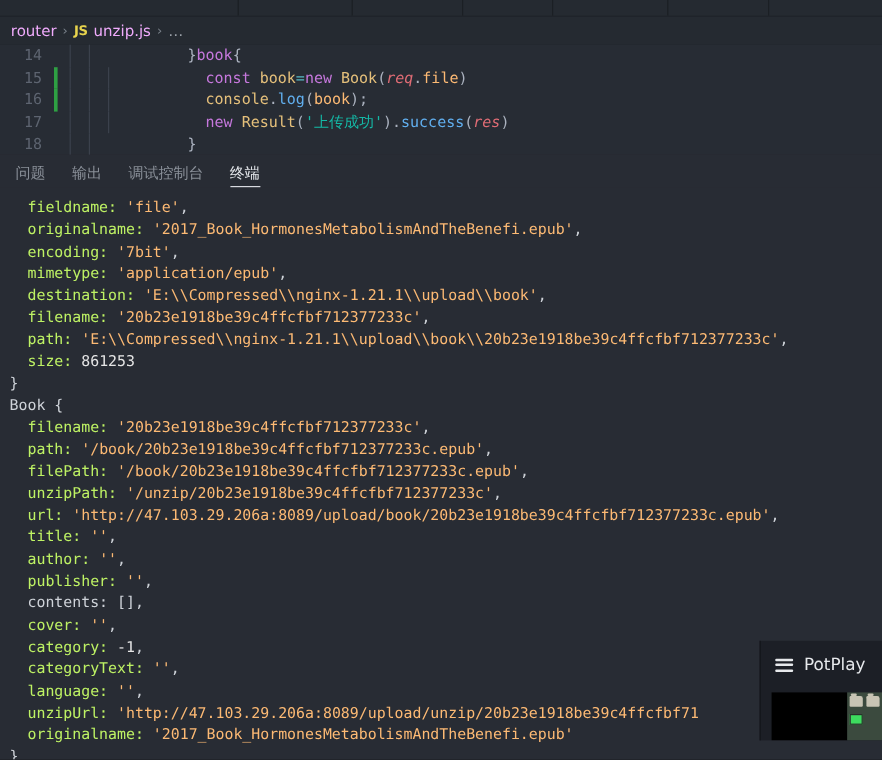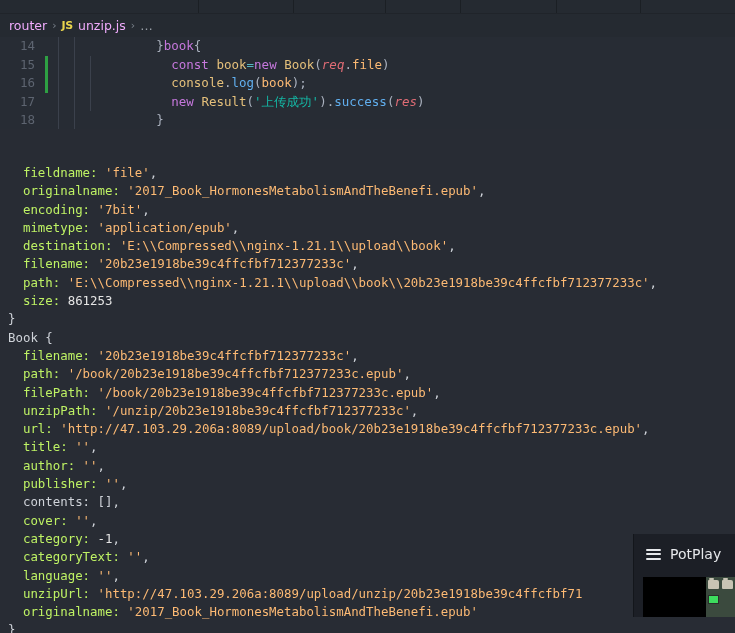--- a/index.html
+++ b/index.html
@@ -261,20 +261,26 @@
 
 <div id="editor">
     <div class="codeline"><div class="gutter">14</div><div class="changebar"></div><div class="indentguides"><i class="ig1"></i><i class="ig2"></i></div><div class="codetext"><span class="k-punc">        </span><span class="k-punc">}</span><span class="k-kw">book</span><span class="k-punc">{</span></div></div>
     <div class="codeline"><div class="gutter">15</div><div class="changebar on"></div><div class="indentguides"><i class="ig1"></i><i class="ig2"></i><i class="ig3"></i></div><div class="codetext"><span class="k-punc">          </span><span class="k-kw">const</span><span class="k-punc"> </span><span class="k-var">book</span><span class="k-op">=</span><span class="k-kw">new</span><span class="k-punc"> </span><span class="k-cls">Book</span><span class="k-punc">(</span><span class="k-param">req</span><span class="k-punc">.</span><span class="k-prop">file</span><span class="k-punc">)</span></div></div>
     <div class="codeline"><div class="gutter">16</div><div class="changebar on"></div><div class="indentguides"><i class="ig1"></i><i class="ig2"></i><i class="ig3"></i></div><div class="codetext"><span class="k-punc">          </span><span class="k-var">console</span><span class="k-punc">.</span><span class="k-fn">log</span><span class="k-punc">(</span><span class="k-prop">book</span><span class="k-punc">);</span></div></div>
     <div class="codeline"><div class="gutter">17</div><div class="changebar"></div><div class="indentguides"><i class="ig1"></i><i class="ig2"></i><i class="ig3"></i></div><div class="codetext"><span class="k-punc">          </span><span class="k-kw">new</span><span class="k-punc"> </span><span class="k-cls">Result</span><span class="k-punc">(</span><span class="k-str">'上传成功'</span><span class="k-punc">).</span><span class="k-fn">success</span><span class="k-punc">(</span><span class="k-param">res</span><span class="k-punc">)</span></div></div>
     <div class="codeline"><div class="gutter">18</div><div class="changebar"></div><div class="indentguides"><i class="ig1"></i><i class="ig2"></i></div><div class="codetext"><span class="k-punc">        </span><span class="k-punc">}</span></div></div>
   </div>
 
 <div id="panel">
+  <div id="paneltabs">
+      <div class="ptab">问题</div>
+      <div class="ptab">输出</div>
+      <div class="ptab">调试控制台</div>
+      <div class="ptab active">终端</div>
+    </div>
   <div id="terminal"><div class="line"><span class="t-key">  fieldname: </span><span class="t-str">'file'</span><span class="t-plain">,</span></div><div class="line"><span class="t-key">  originalname: </span><span class="t-str">'2017_Book_HormonesMetabolismAndTheBenefi.epub'</span><span class="t-plain">,</span></div><div class="line"><span class="t-key">  encoding: </span><span class="t-str">'7bit'</span><span class="t-plain">,</span></div><div class="line"><span class="t-key">  mimetype: </span><span class="t-str">'application/epub'</span><span class="t-plain">,</span></div><div class="line"><span class="t-key">  destination: </span><span class="t-str">'E:\\Compressed\\nginx-1.21.1\\upload\\book'</span><span class="t-plain">,</span></div><div class="line"><span class="t-key">  filename: </span><span class="t-str">'20b23e1918be39c4ffcfbf712377233c'</span><span class="t-plain">,</span></div><div class="line"><span class="t-key">  path: </span><span class="t-str">'E:\\Compressed\\nginx-1.21.1\\upload\\book\\20b23e1918be39c4ffcfbf712377233c'</span><span class="t-plain">,</span></div><div class="line"><span class="t-key">  size: </span><span class="t-num">861253</span></div><div class="line"><span class="t-plain">}</span></div><div class="line"><span class="t-plain">Book {</span></div><div class="line"><span class="t-key">  filename: </span><span class="t-str">'20b23e1918be39c4ffcfbf712377233c'</span><span class="t-plain">,</span></div><div class="line"><span class="t-key">  path: </span><span class="t-str">'/book/20b23e1918be39c4ffcfbf712377233c.epub'</span><span class="t-plain">,</span></div><div class="line"><span class="t-key">  filePath: </span><span class="t-str">'/book/20b23e1918be39c4ffcfbf712377233c.epub'</span><span class="t-plain">,</span></div><div class="line"><span class="t-key">  unzipPath: </span><span class="t-str">'/unzip/20b23e1918be39c4ffcfbf712377233c'</span><span class="t-plain">,</span></div><div class="line"><span class="t-key">  url: </span><span class="t-str">'http://47.103.29.206a:8089/upload/book/20b23e1918be39c4ffcfbf712377233c.epub'</span><span class="t-plain">,</span></div><div class="line"><span class="t-key">  title: </span><span class="t-str">''</span><span class="t-plain">,</span></div><div class="line"><span class="t-key">  author: </span><span class="t-str">''</span><span class="t-plain">,</span></div><div class="line"><span class="t-key">  publisher: </span><span class="t-str">''</span><span class="t-plain">,</span></div><div class="line"><span class="t-plain">  contents: [],</span></div><div class="line"><span class="t-key">  cover: </span><span class="t-str">''</span><span class="t-plain">,</span></div><div class="line"><span class="t-key">  category: </span><span class="t-num">-1</span><span class="t-plain">,</span></div><div class="line"><span class="t-key">  categoryText: </span><span class="t-str">''</span><span class="t-plain">,</span></div><div class="line"><span class="t-key">  language: </span><span class="t-str">''</span><span class="t-plain">,</span></div><div class="line"><span class="t-key">  unzipUrl: </span><span class="t-str">'http://47.103.29.206a:8089/upload/unzip/20b23e1918be39c4ffcfbf71</span></div><div class="line"><span class="t-key">  originalname: </span><span class="t-str">'2017_Book_HormonesMetabolismAndTheBenefi.epub'</span></div><div class="line"><span class="t-plain">}</span></div></div>
 </div>
 
 <div id="potplayer">
   <div id="pp-title">
     <span id="pp-burger">
       <span></span>
         <span></span>
         <span></span>
     </span>

